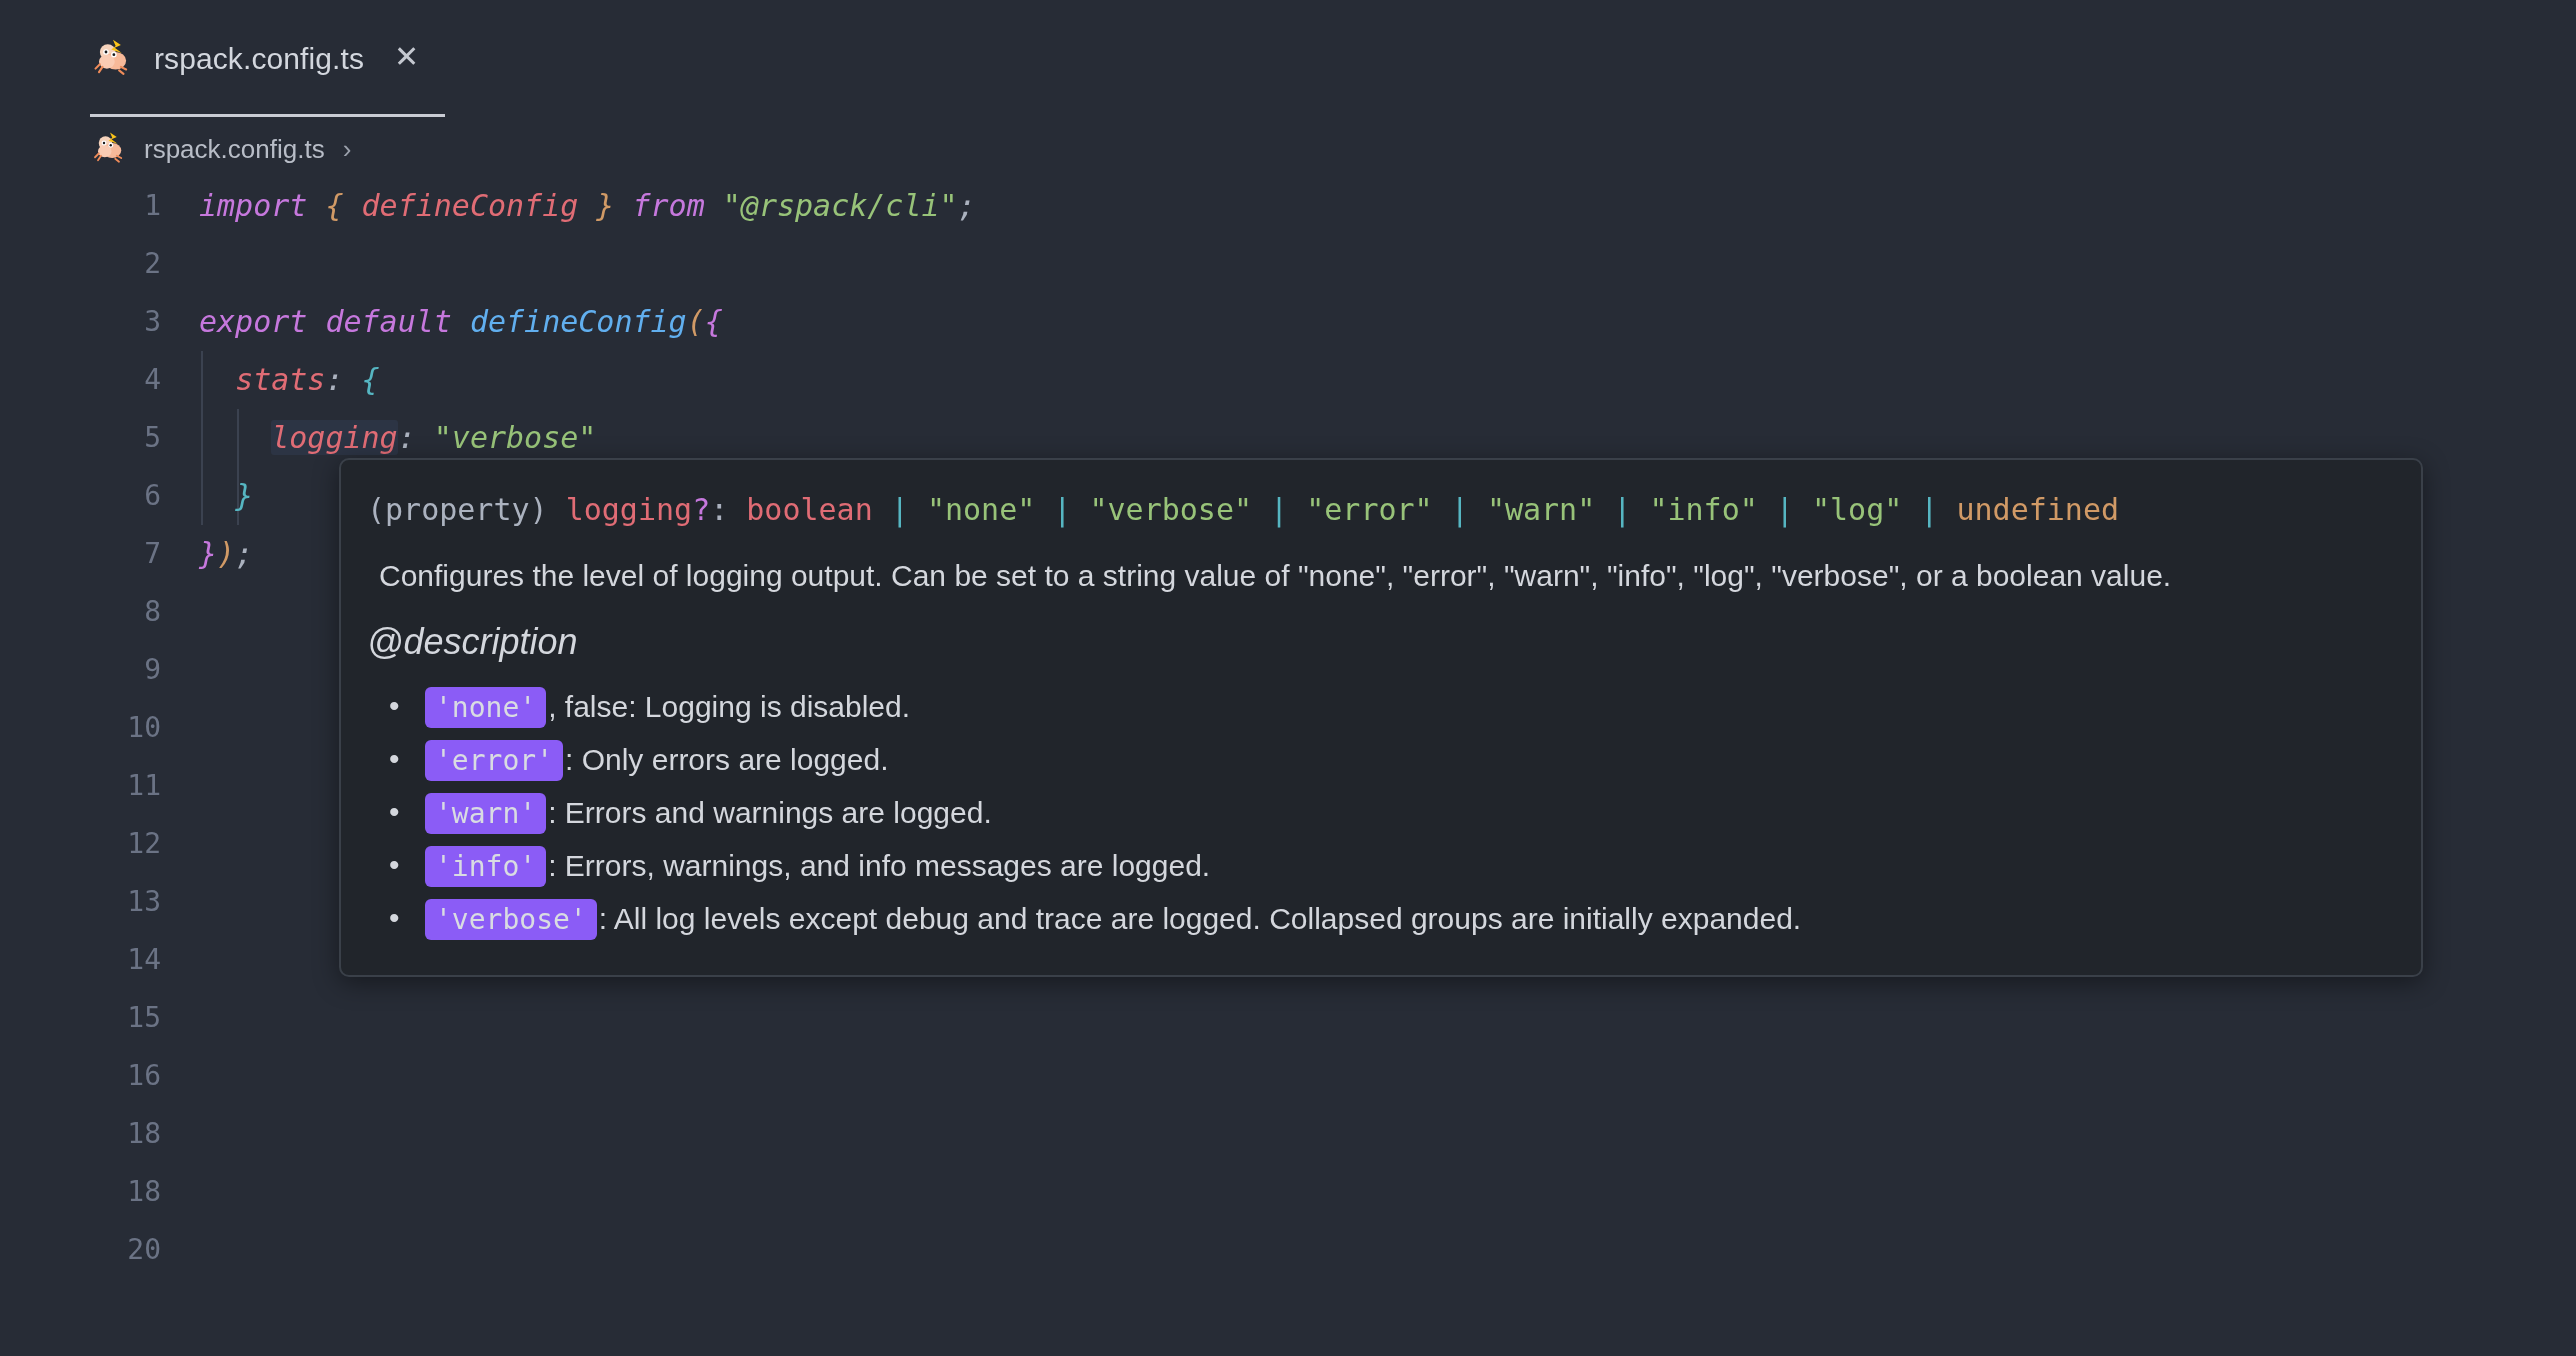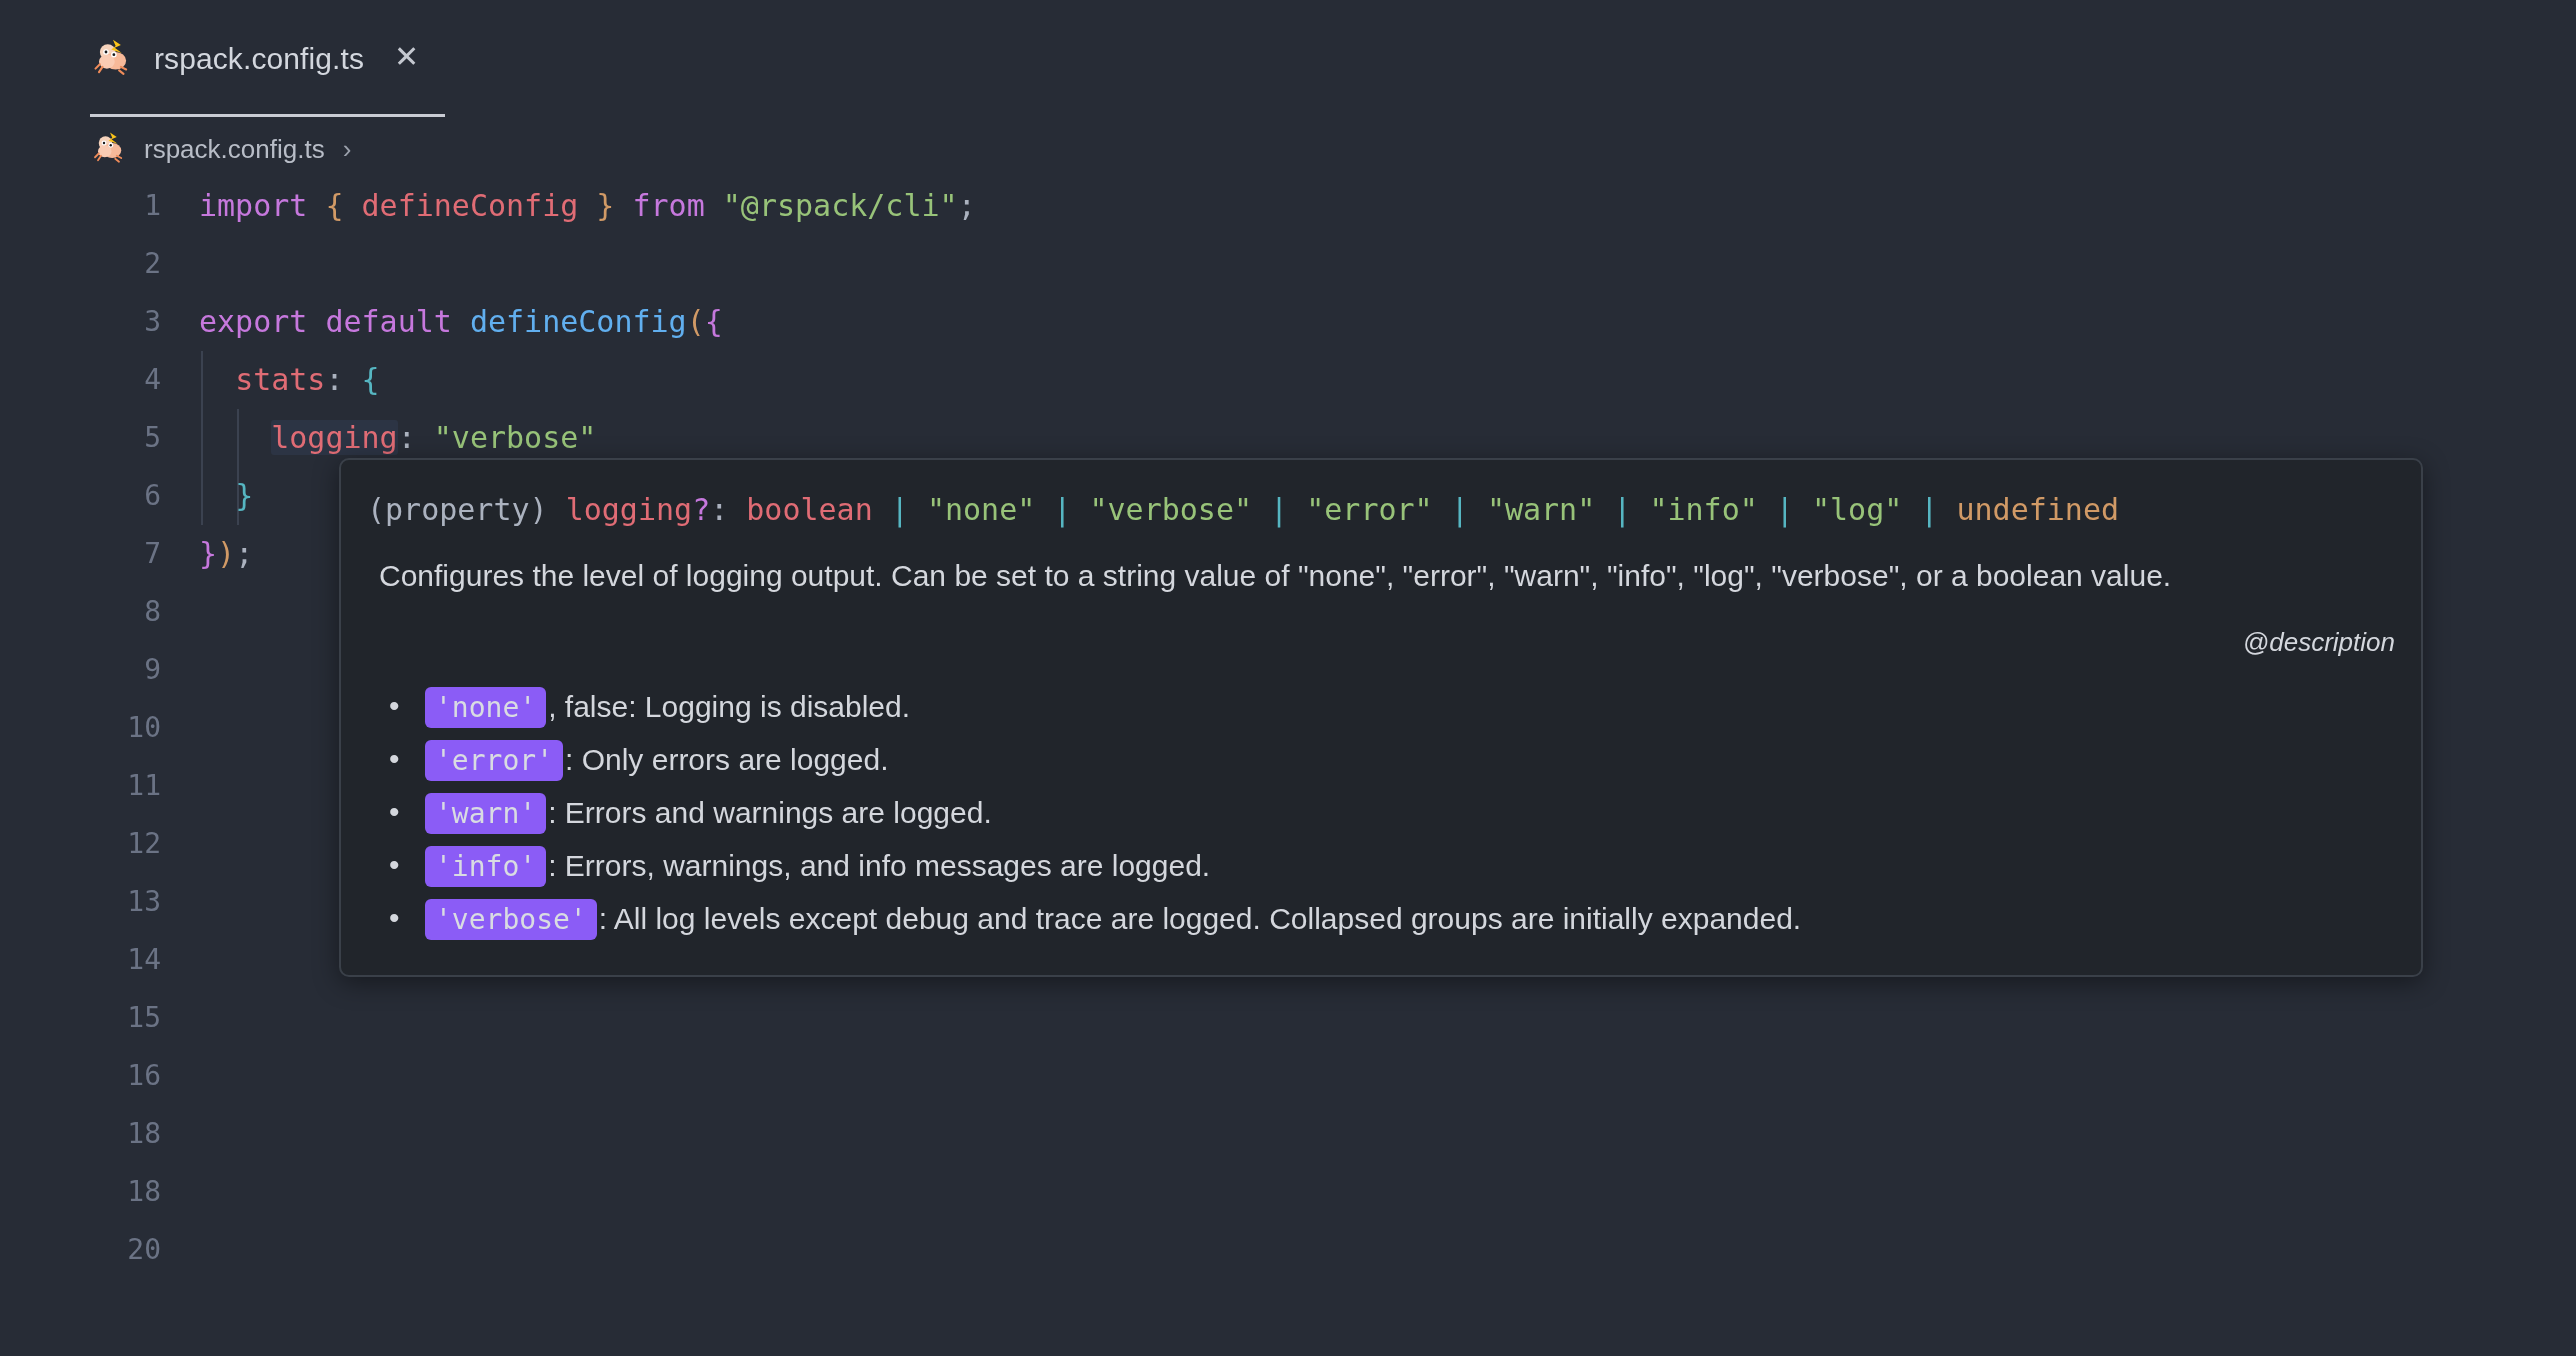--- a/index.html
+++ b/index.html
@@ -110,21 +110,21 @@
   }
   .ln {
     width: 199px;
     flex: 0 0 199px;
     text-align: right;
     padding-right: 38px;
     color: #6b7385;
     font-size: 28px;
     user-select: none;
   }
-  .lt { position: relative; }
+  .lt { position: relative; font-style: italic; }
 
   
   .guide {
     position: absolute;
     top: 0; bottom: 0;
     width: 2px;
     background: #3b4250;
   }
   .guide.g1 { left: 201px; }
   .guide.g2 { left: 237px; }
@@ -172,25 +172,24 @@
   .sig-undef { color: #d19a66; }
   .tt-para {
     color: #d4d7dd;
     font-size: 30px;
     line-height: 44px;
     margin: 0 0 24px 12px;
     max-width: 2019px;
   }
   .tt-tag {
     color: #d4d7dd;
-    font-size: 26px;
+    font-size: 36px;
     font-style: italic;
     line-height: 40px;
     margin: 0 0 22px 0;
-    text-align: right;
   }
   .tt-list {
     list-style: none;
     margin: 0;
     padding: 0;
   }
   .tt-list li {
     position: relative;
     color: #d4d7dd;
     font-size: 30px;

